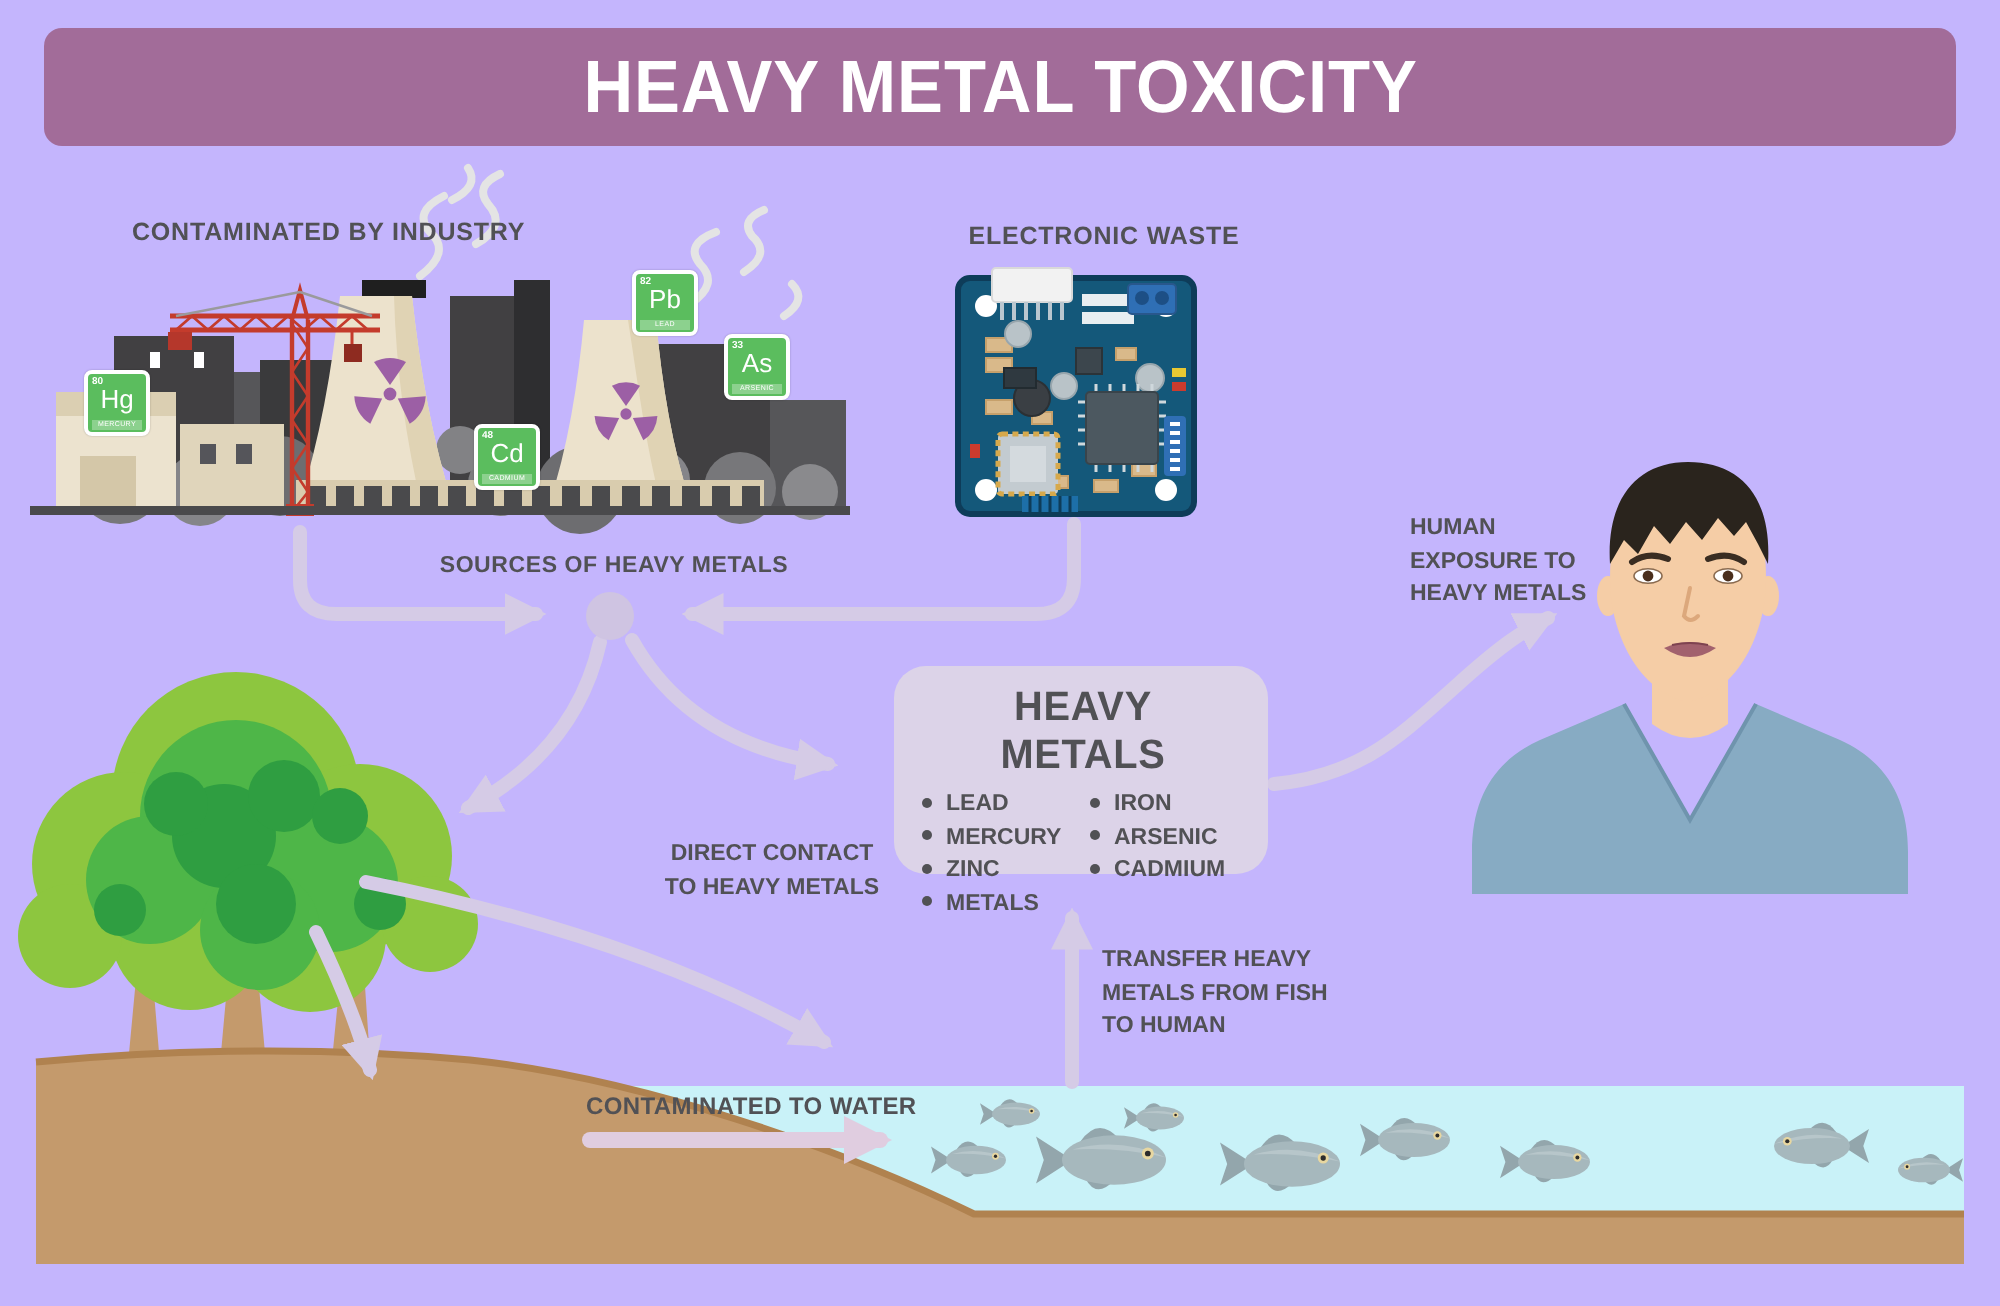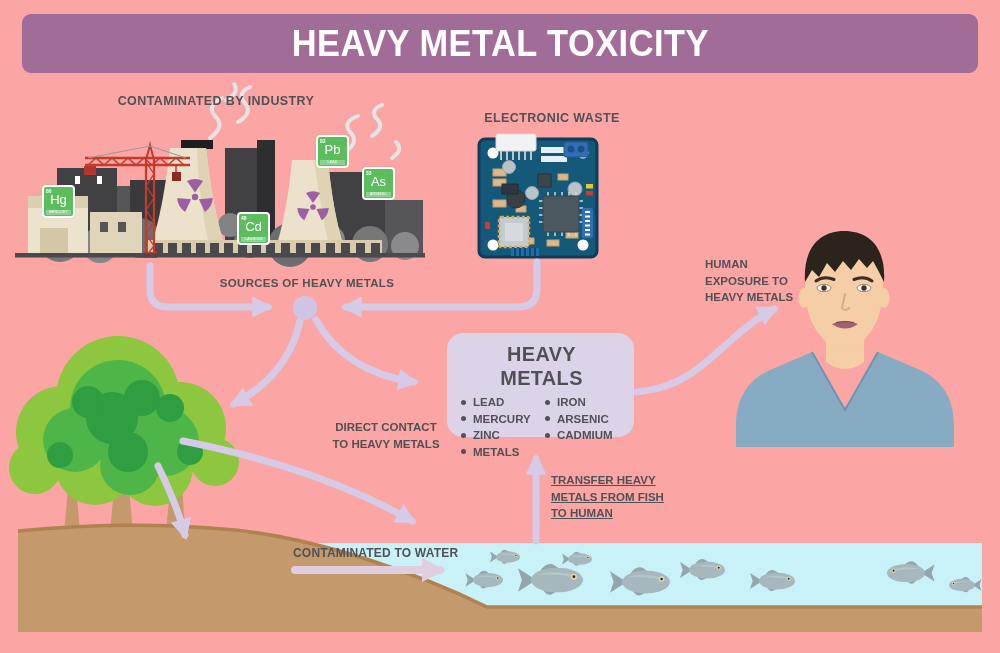--- a/index.html
+++ b/index.html
@@ -1,32 +1,32 @@
 <!DOCTYPE html>
 <html><head>
 <meta charset="utf-8">
 <style>
   html,body{margin:0;padding:0;background:#fff;}
-  .canvas{position:relative;width:1000px;height:653px;background:#fca5a5;overflow:hidden;
+  .canvas{position:relative;width:1000px;height:653px;background:#c4b5fd;overflow:hidden;
           font-family:"Liberation Sans",sans-serif;}
   .scene{position:absolute;left:0;top:0;}
   
   .title-bar{position:absolute;left:22px;top:14px;width:956px;height:59px;background:#a26c99;
              border-radius:9px;display:flex;align-items:center;justify-content:center;}
   .title-bar span{color:#ffffff;font-size:37px;font-weight:bold;letter-spacing:.5px;
                   transform:scaleX(.93);white-space:nowrap;}
   
   .lbl{position:absolute;color:#515155;font-weight:bold;white-space:pre-line;}
-  .lbl-industry{left:66px;top:94px;width:300px;text-align:center;font-size:12.5px;letter-spacing:.4px;}
+  .lbl-industry{left:66px;top:109px;width:300px;font-size:12.5px;letter-spacing:.4px;}
   .lbl-ewaste{left:452px;top:111px;width:200px;text-align:center;font-size:12.5px;letter-spacing:.4px;}
   .lbl-poisoning{left:650px;top:106px;width:302px;text-align:right;font-size:17px;line-height:1.38;letter-spacing:.2px;}
   .lbl-sources{left:207px;top:277px;width:200px;text-align:center;font-size:11.5px;letter-spacing:.3px;}
   .lbl-direct{left:316px;top:394px;width:140px;text-align:center;font-size:11.5px;line-height:1.45;margin-top:25px;}
   .lbl-human{left:705px;top:256px;font-size:11.5px;line-height:1.45;}
-  .lbl-transfer{left:551px;top:472px;font-size:11.5px;line-height:1.45;text-decoration:underline;}
+  .lbl-transfer{left:551px;top:472px;font-size:11.5px;line-height:1.45;}
   .lbl-water{left:293px;top:546px;font-size:12px;letter-spacing:.2px;}
   .lbl-plants{left:67px;top:548px;font-size:11.5px;line-height:1.5;}
   
   .hm-box{position:absolute;left:447px;top:333px;width:187px;height:104px;background:#dcd3e8;
           border-radius:16px;box-sizing:border-box;padding:9px 12px 0 14px;}
   .hm-title{color:#515155;font-size:20.5px;font-weight:bold;text-align:center;letter-spacing:.4px;
             transform:scaleX(.97);}
   .hm-cols{display:flex;margin-top:4px;}
   .hm-cols ul{list-style:none;margin:0;padding:0;}
   .hm-col1{width:84px;}

